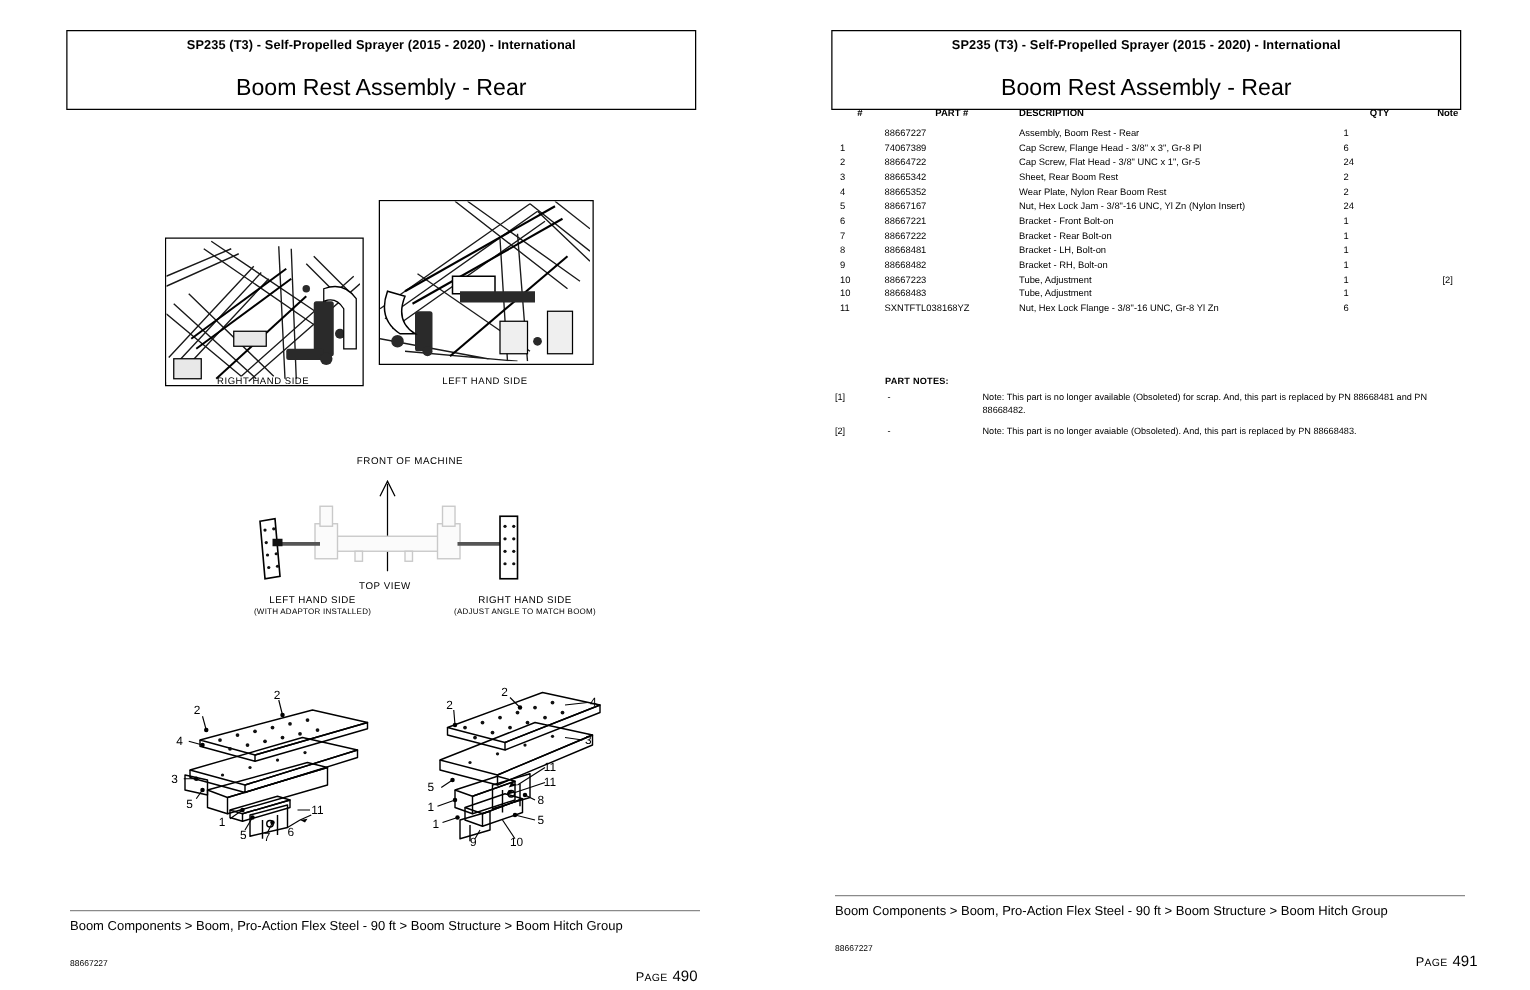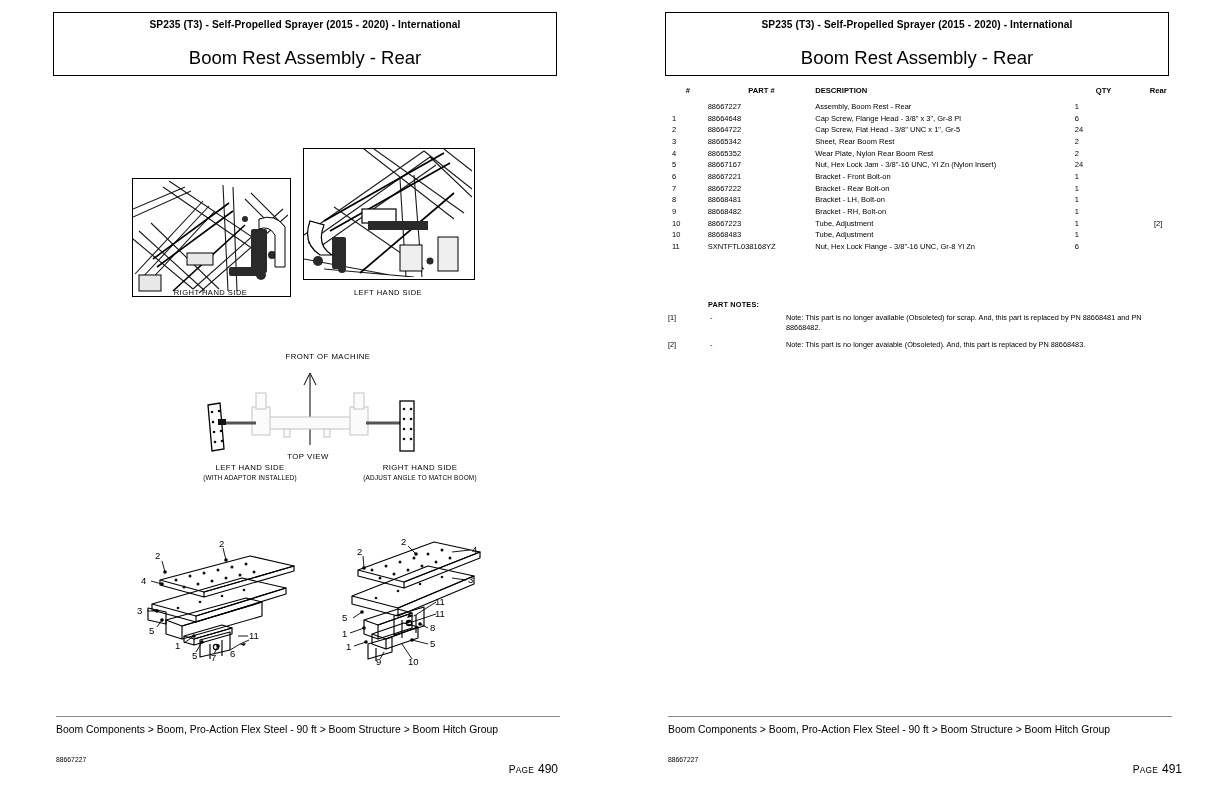--- a/index.html
+++ b/index.html
@@ -12,21 +12,21 @@
     width: 1224px;
     height: 792px;
     position: relative;
     font-family: "Liberation Sans", sans-serif;
     color: #000000;
     overflow: hidden;
   }
 
   .page {
     position: absolute;
-    top: 0;
+    top: 12px;
     width: 612px;
     height: 748px;
   }
   .page-left  { left: 0; }
   .page-right { left: 612px; }
 
   
   .title-box {
     position: absolute;
     left: 53px;
@@ -528,34 +528,34 @@
   </div>
 </div>
 
 <table class="parts-table">
   <thead>
     <tr>
       <th class="col-idx">#</th>
       <th class="col-part">PART #</th>
       <th class="col-desc">DESCRIPTION</th>
       <th class="col-qty">QTY</th>
-      <th class="col-note">Rear</th>
+      <th class="col-note">Note</th>
     </tr>
   </thead>
   <tbody id="parts-table-body">
       <tr>
         <td class="col-idx"></td>
         <td class="col-part">88667227</td>
         <td class="col-desc">Assembly, Boom Rest - Rear</td>
         <td class="col-qty">1</td>
         <td class="col-note"></td>
       </tr>
       <tr>
         <td class="col-idx">1</td>
-        <td class="col-part">88664648</td>
+        <td class="col-part">74067389</td>
         <td class="col-desc">Cap Screw, Flange Head - 3/8" x 3", Gr-8 Pl</td>
         <td class="col-qty">6</td>
         <td class="col-note"></td>
       </tr>
       <tr>
         <td class="col-idx">2</td>
         <td class="col-part">88664722</td>
         <td class="col-desc">Cap Screw, Flat Head - 3/8" UNC x 1", Gr-5</td>
         <td class="col-qty">24</td>
         <td class="col-note"></td>

